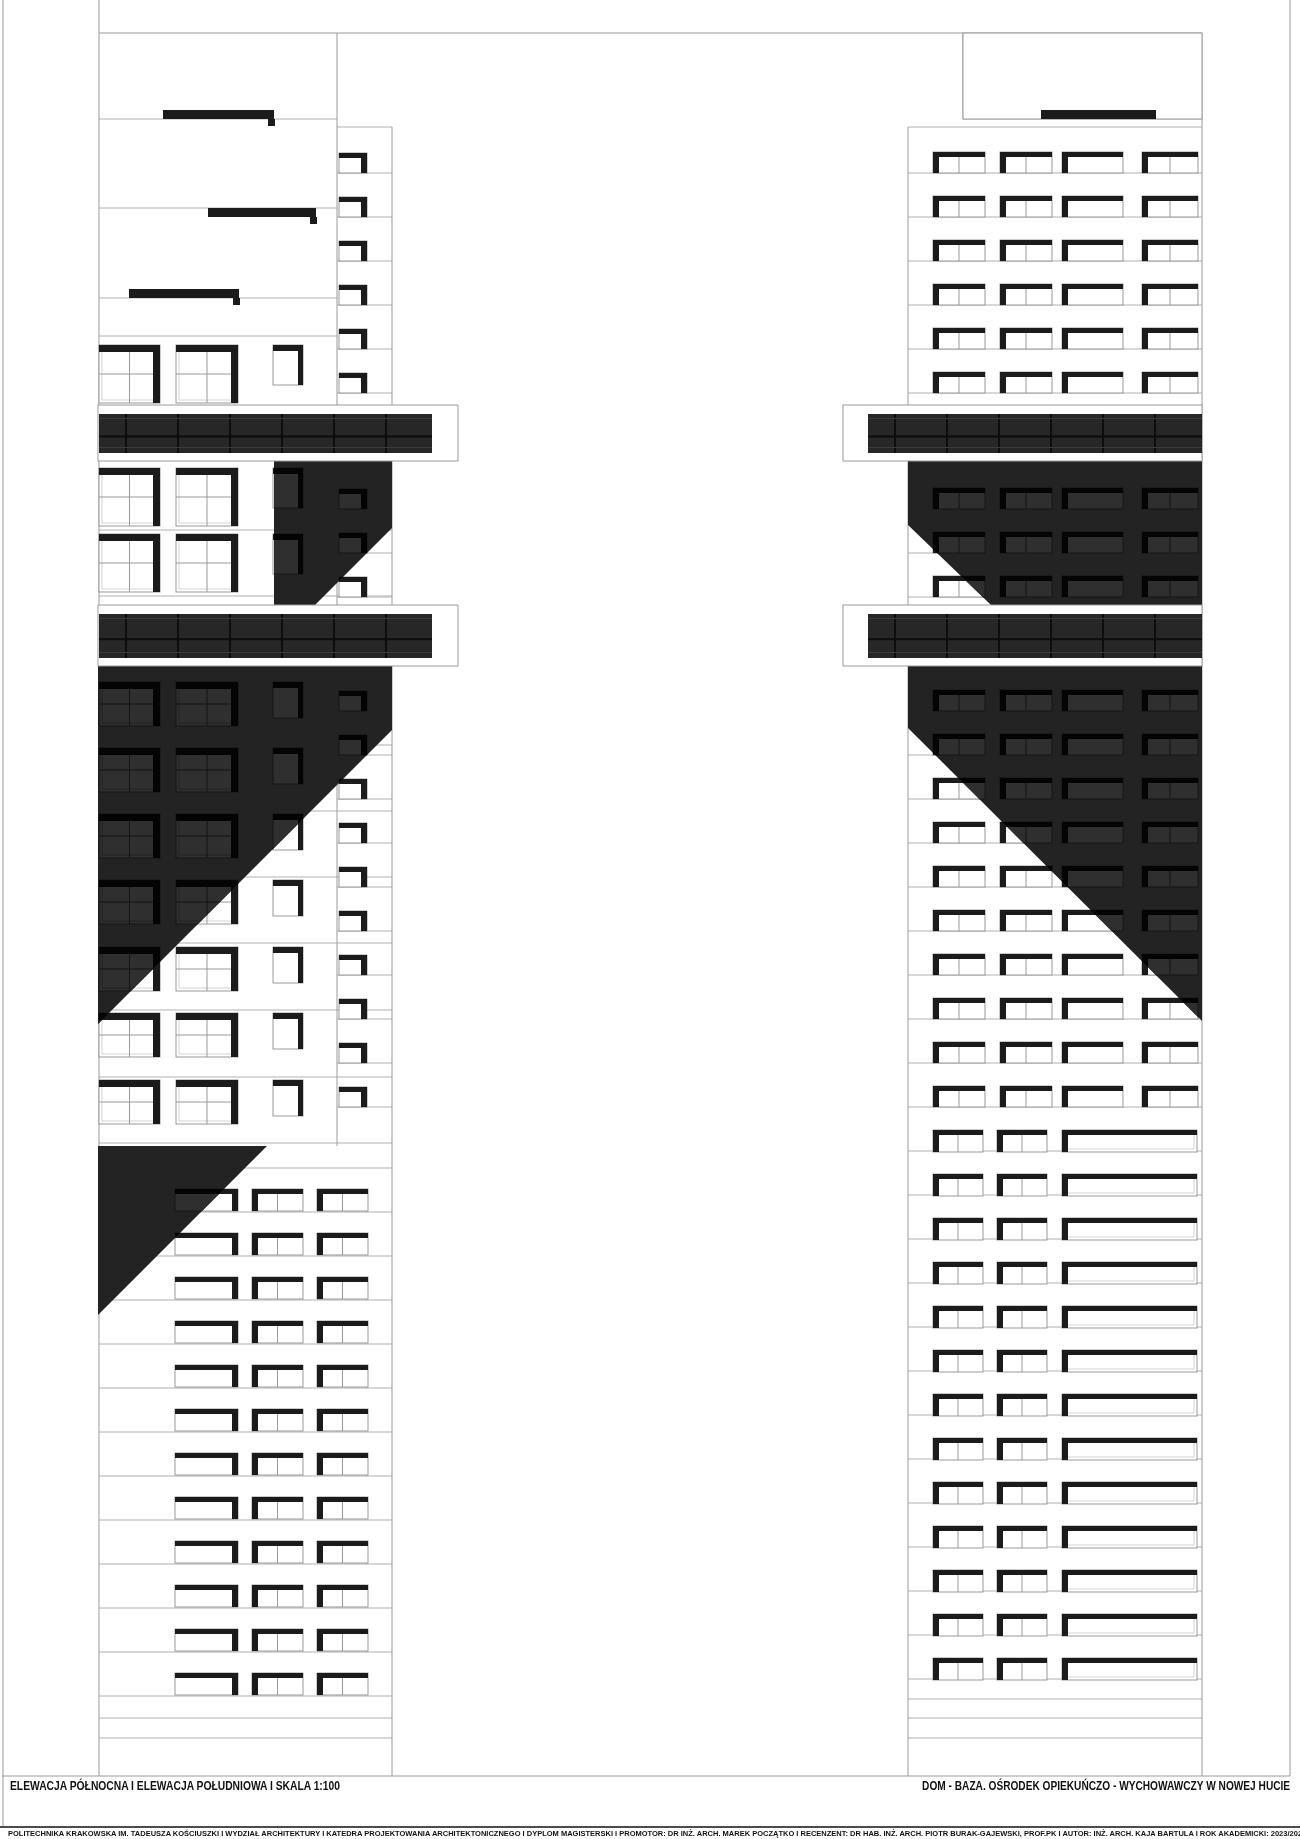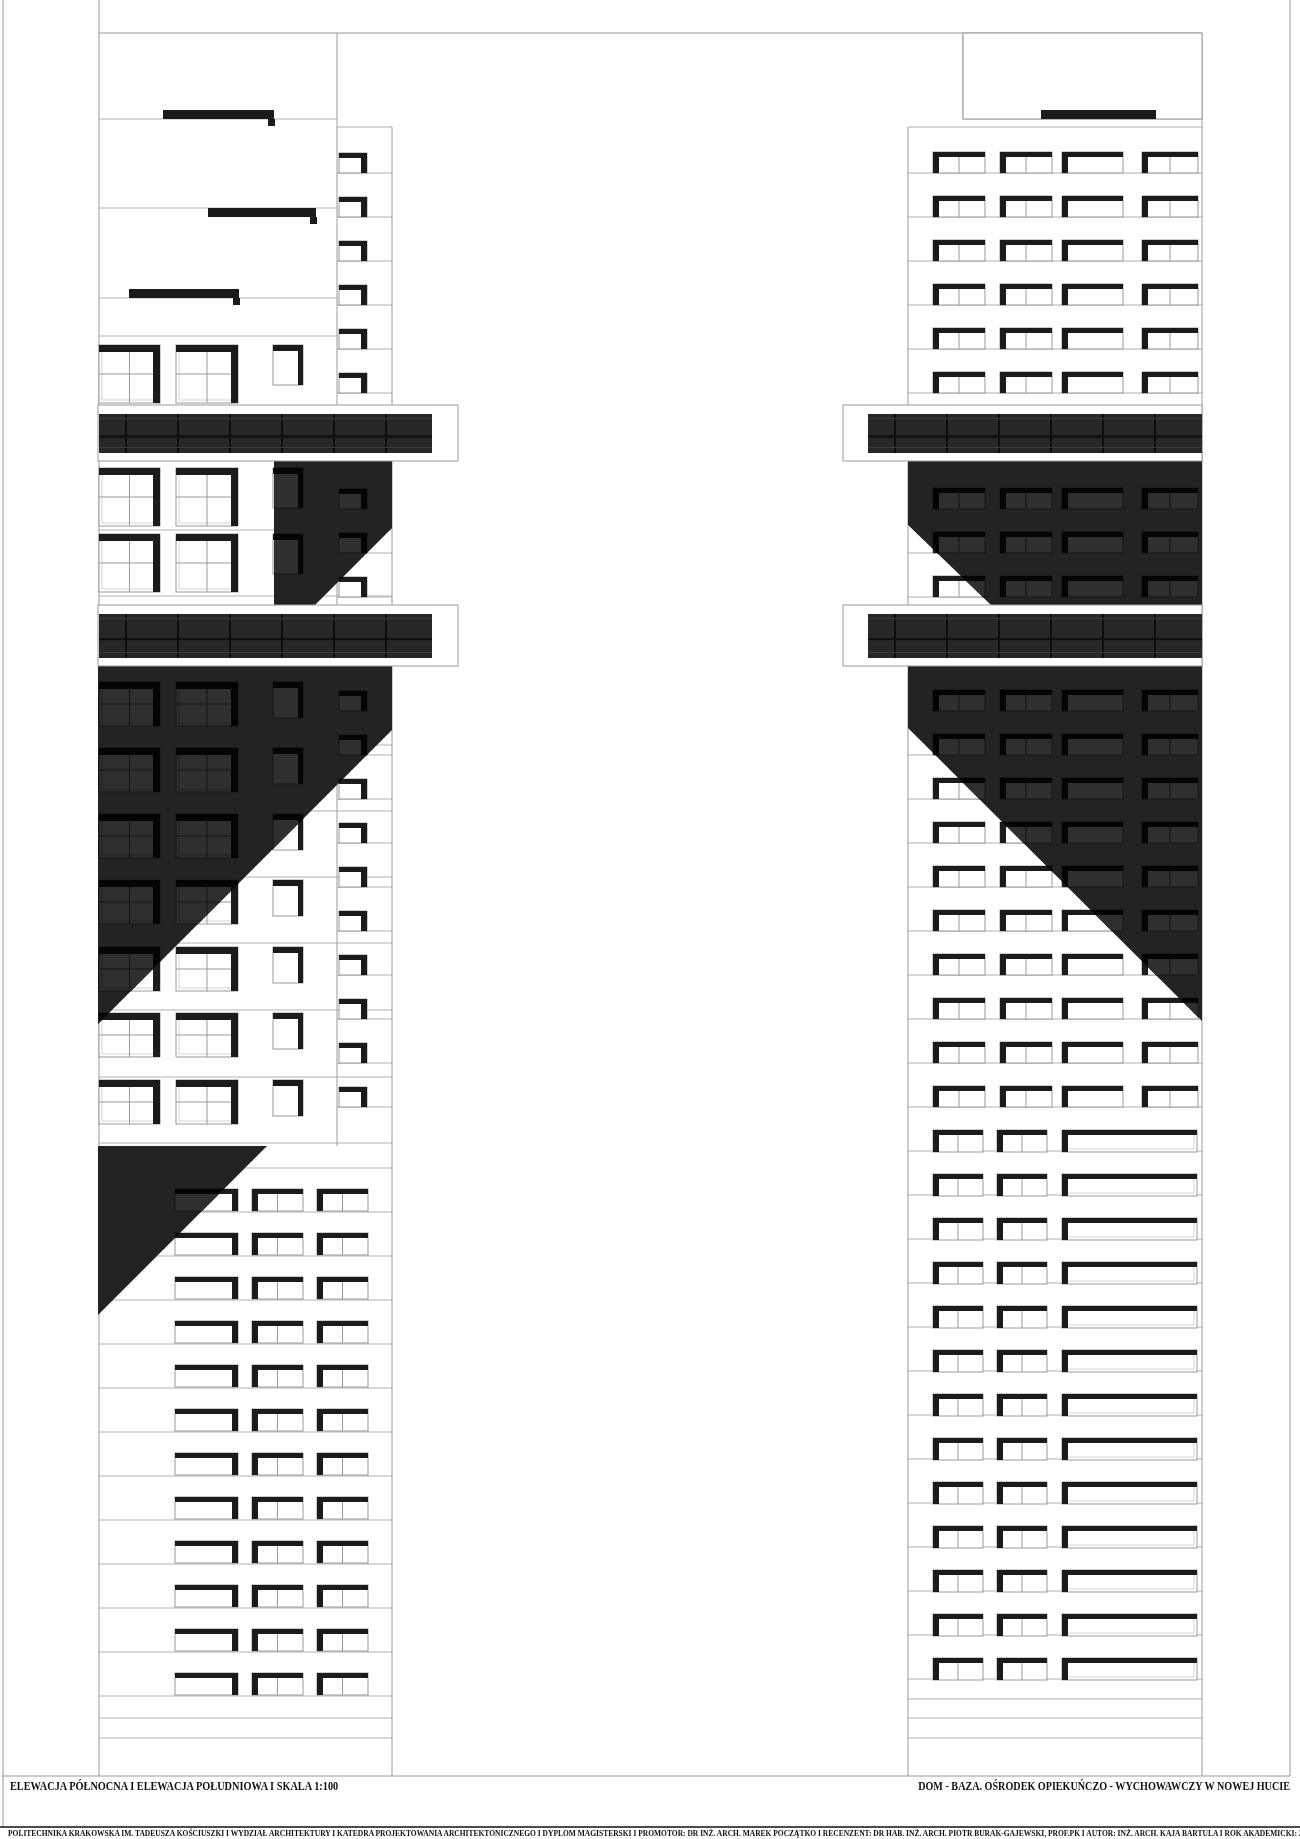--- a/index.html
+++ b/index.html
@@ -1,20 +1,20 @@
 <!DOCTYPE html>
 <html><head>
 <meta charset="utf-8">
 <style>
   html,body{margin:0;padding:0;background:#e8e8e8;}
   #sheet{
     position:relative;
     width:1300px;height:1839px;
     background:#ffffff;
-    font-family:Liberation Serif, serif;
+    font-family:Liberation Sans, sans-serif;
     overflow:hidden;
   }
   #drawing{position:absolute;left:0;top:0;}
   .lbl{
     position:absolute;
     font-weight:bold;
     color:#111;
     white-space:nowrap;
     transform-origin:left center;
   }

